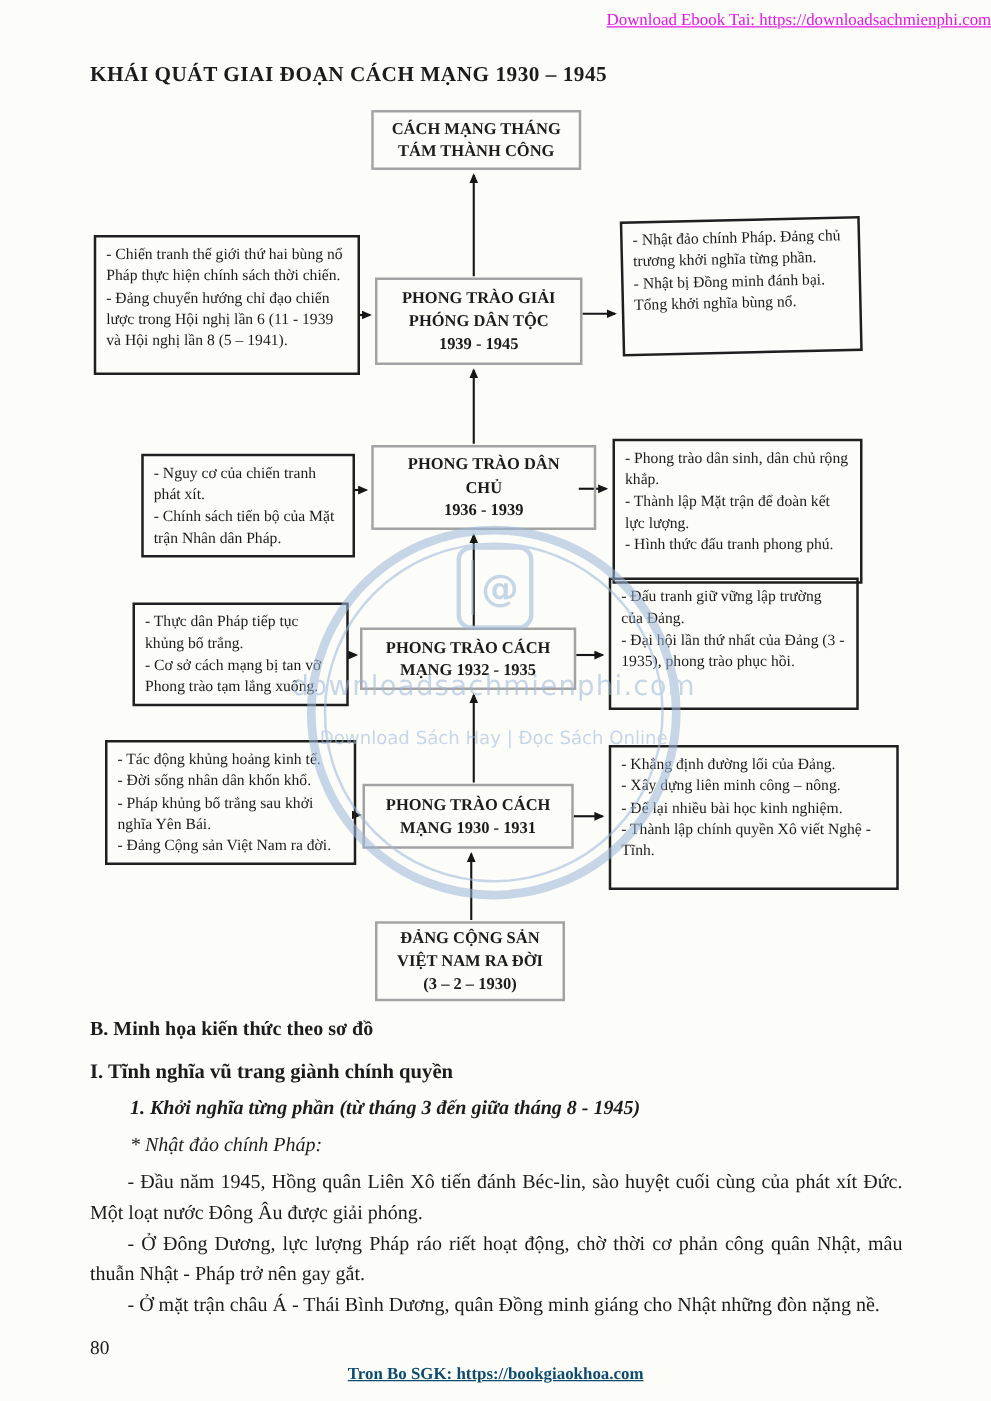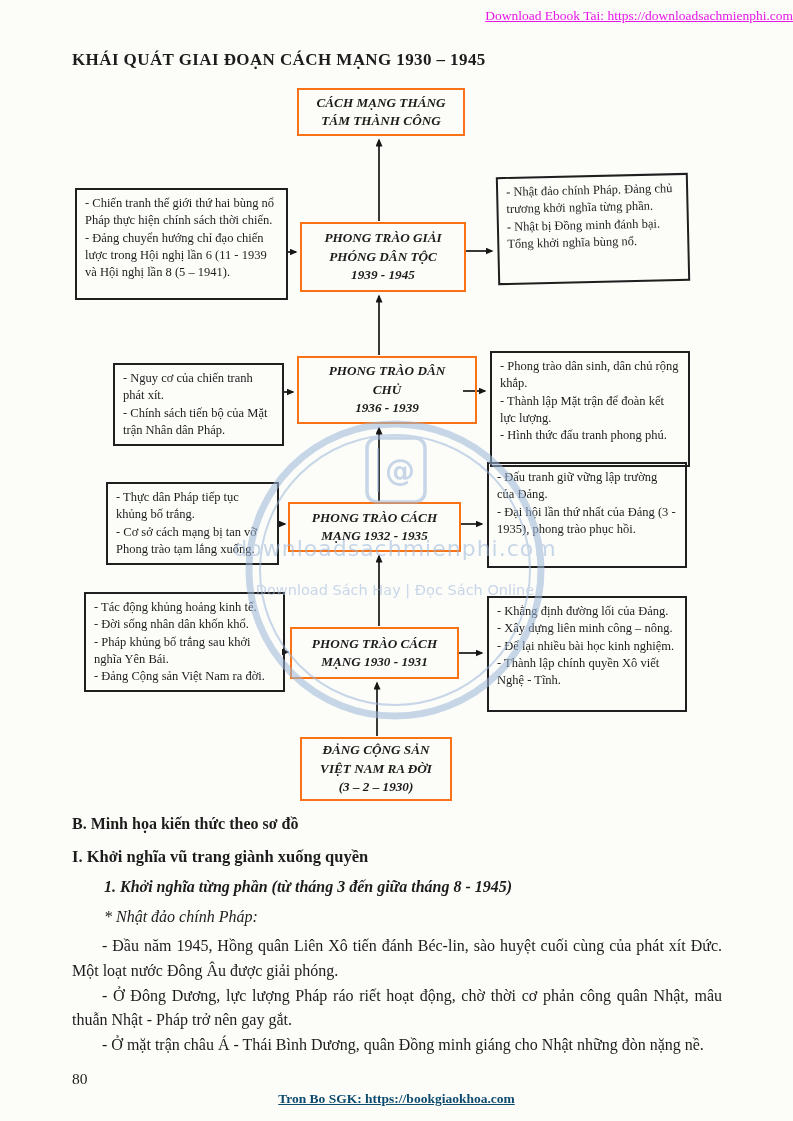--- a/index.html
+++ b/index.html
@@ -14,26 +14,25 @@
   .header-link {
     position:absolute; top:8px; left:0; width:100%;
     text-align:right; font-size:13.5px;
     color:#e616e6; text-decoration:underline; cursor:pointer;
   }
   .page-title {
     position:absolute; top:50px; left:72px;
     font-size:17px; font-weight:bold; letter-spacing:0.4px;
   }
   .cbox {
-    position:absolute; border:2px solid #f97316;
+    position:absolute; border:2px solid #a3a3a3;
     display:flex; align-items:center; justify-content:center;
     text-align:center; font-weight:bold; font-size:13.2px;
     line-height:1.4; white-space:pre-line; padding:3px;
     background:transparent;
-    font-style:italic;
   }
   .sbox {
     position:absolute; border:2px solid #1f1f1f;
     font-size:12.5px; line-height:1.38; padding:5px 8px;
     white-space:pre-line; background:transparent;
   }
   svg.arrows { position:absolute; top:0; left:0; }
   .watermark {
     position:absolute; top:0; left:0; pointer-events:none; opacity:0.55;
   }
@@ -112,40 +111,40 @@
 - Pháp khủng bố trắng sau khởi nghĩa Yên Bái.
 - Đảng Cộng sản Việt Nam ra đời.</div>
 
 <div class="sbox tilt" style="left:497px; top:175px; width:192px; min-height:108px;">- Nhật đảo chính Pháp. Đảng chủ trương khởi nghĩa từng phần.
 - Nhật bị Đồng minh đánh bại. Tổng khởi nghĩa bùng nổ.</div>
 <div class="sbox" style="left:490px; top:325px; width:200px; min-height:116px;margin-top:26px;">- Phong trào dân sinh, dân chủ rộng khắp.
 - Thành lập Mặt trận để đoàn kết lực lượng.
 - Hình thức đấu tranh phong phú.</div>
 <div class="sbox" style="left:487px; top:462px; width:200px; min-height:106px;">- Đấu tranh giữ vững lập trường của Đảng.
 - Đại hội lần thứ nhất của Đảng (3 - 1935), phong trào phục hồi.</div>
-<div class="sbox" style="left:487px; top:596px; width:200px; min-height:116px;">- Khẳng định đường lối của Đảng.
+<div class="sbox" style="left:487px; top:596px; width:232px; min-height:116px;">- Khẳng định đường lối của Đảng.
 - Xây dựng liên minh công – nông.
 - Để lại nhiều bài học kinh nghiệm.
 - Thành lập chính quyền Xô viết Nghệ - Tĩnh.</div>
 
 <svg class="watermark" width="793" height="1121" viewBox="0 0 793 1121">
   <circle cx="395" cy="570" r="146" fill="none" stroke="#9db8da" stroke-width="7"></circle>
   <circle cx="395" cy="570" r="135" fill="none" stroke="#9db8da" stroke-width="2"></circle>
   <g>
     <rect x="367" y="438" width="58" height="64" rx="10" fill="none" stroke="#9db8da" stroke-width="3.5"></rect>
     <line x1="378" y1="448" x2="378" y2="492" stroke="#9db8da" stroke-width="2"></line>
     <text x="400" y="481" text-anchor="middle" font-family="'DejaVu Sans', sans-serif" font-size="30" font-weight="bold" fill="#9db8da">@</text>
   </g>
   <text x="395" y="556" text-anchor="middle" font-family="'DejaVu Sans', sans-serif" font-size="22" letter-spacing="1" fill="#9db8da">downloadsachmienphi.com</text>
   <text x="395" y="595" text-anchor="middle" font-family="'DejaVu Sans', sans-serif" font-size="14.5" fill="#9db8da">Download Sách Hay | Đọc Sách Online</text>
 </svg>
 
 <div class="content">
   <div class="h-b">B. Minh họa kiến thức theo sơ đồ</div>
-  <div class="h-i">I. Khởi nghĩa vũ trang giành xuống quyền</div>
+  <div class="h-i">I. Tĩnh nghĩa vũ trang giành chính quyền</div>
   <div class="h-1">1. Khởi nghĩa từng phần (từ tháng 3 đến giữa tháng 8 - 1945)</div>
   <div class="h-star">* Nhật đảo chính Pháp:</div>
   <p class="para">- Đầu năm 1945, Hồng quân Liên Xô tiến đánh Béc-lin, sào huyệt cuối cùng của phát xít Đức. Một loạt nước Đông Âu được giải phóng.</p>
   <p class="para">- Ở Đông Dương, lực lượng Pháp ráo riết hoạt động, chờ thời cơ phản công quân Nhật, mâu thuẫn Nhật - Pháp trở nên gay gắt.</p>
   <p class="para">- Ở mặt trận châu Á - Thái Bình Dương, quân Đồng minh giáng cho Nhật những đòn nặng nề.</p>
 </div>
 
 <div class="page-number">80</div>
 <a class="footer-link">Tron Bo SGK: https://bookgiaokhoa.com</a>
 

